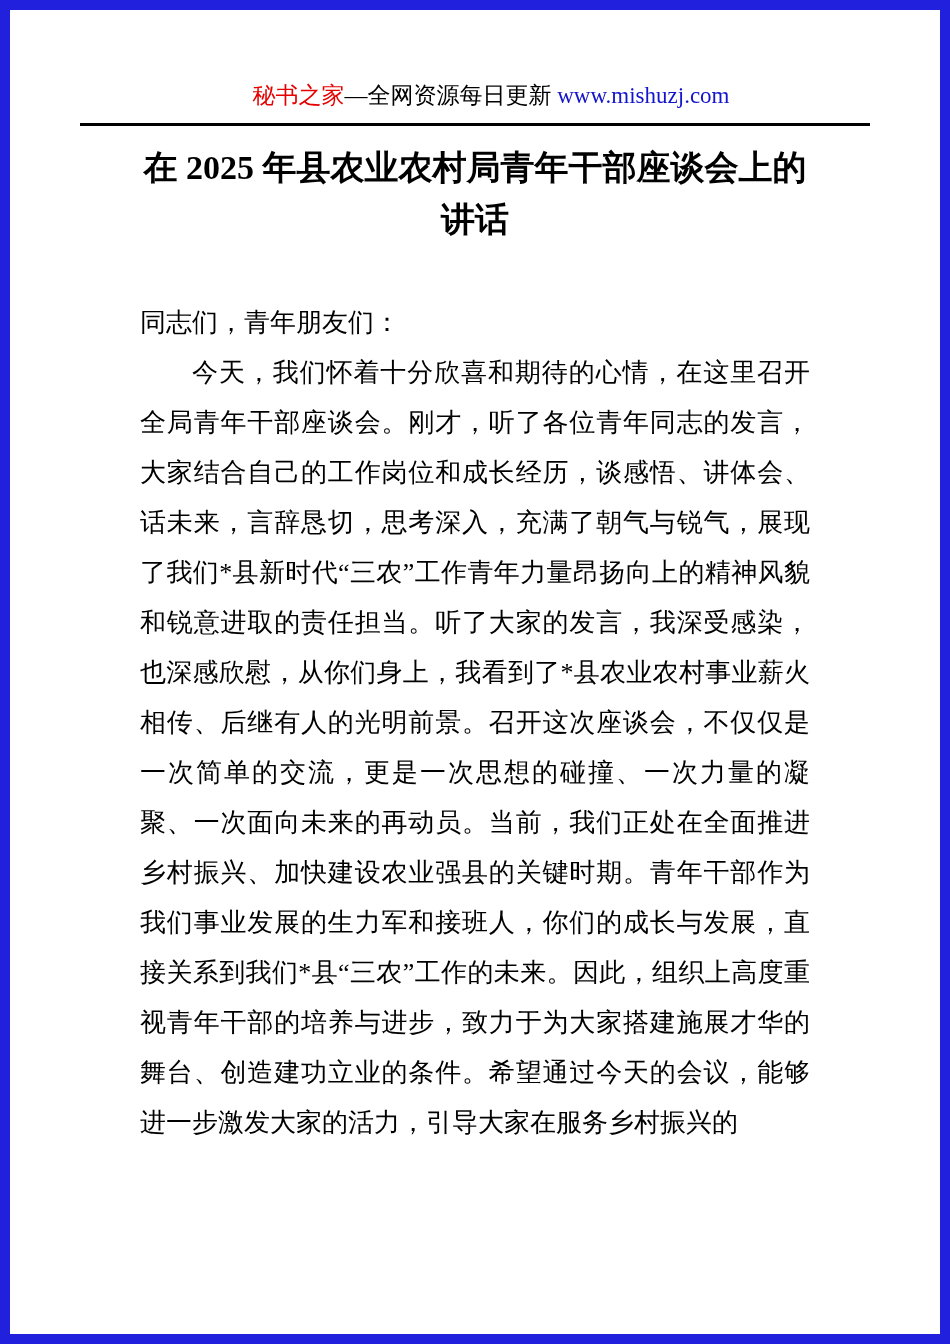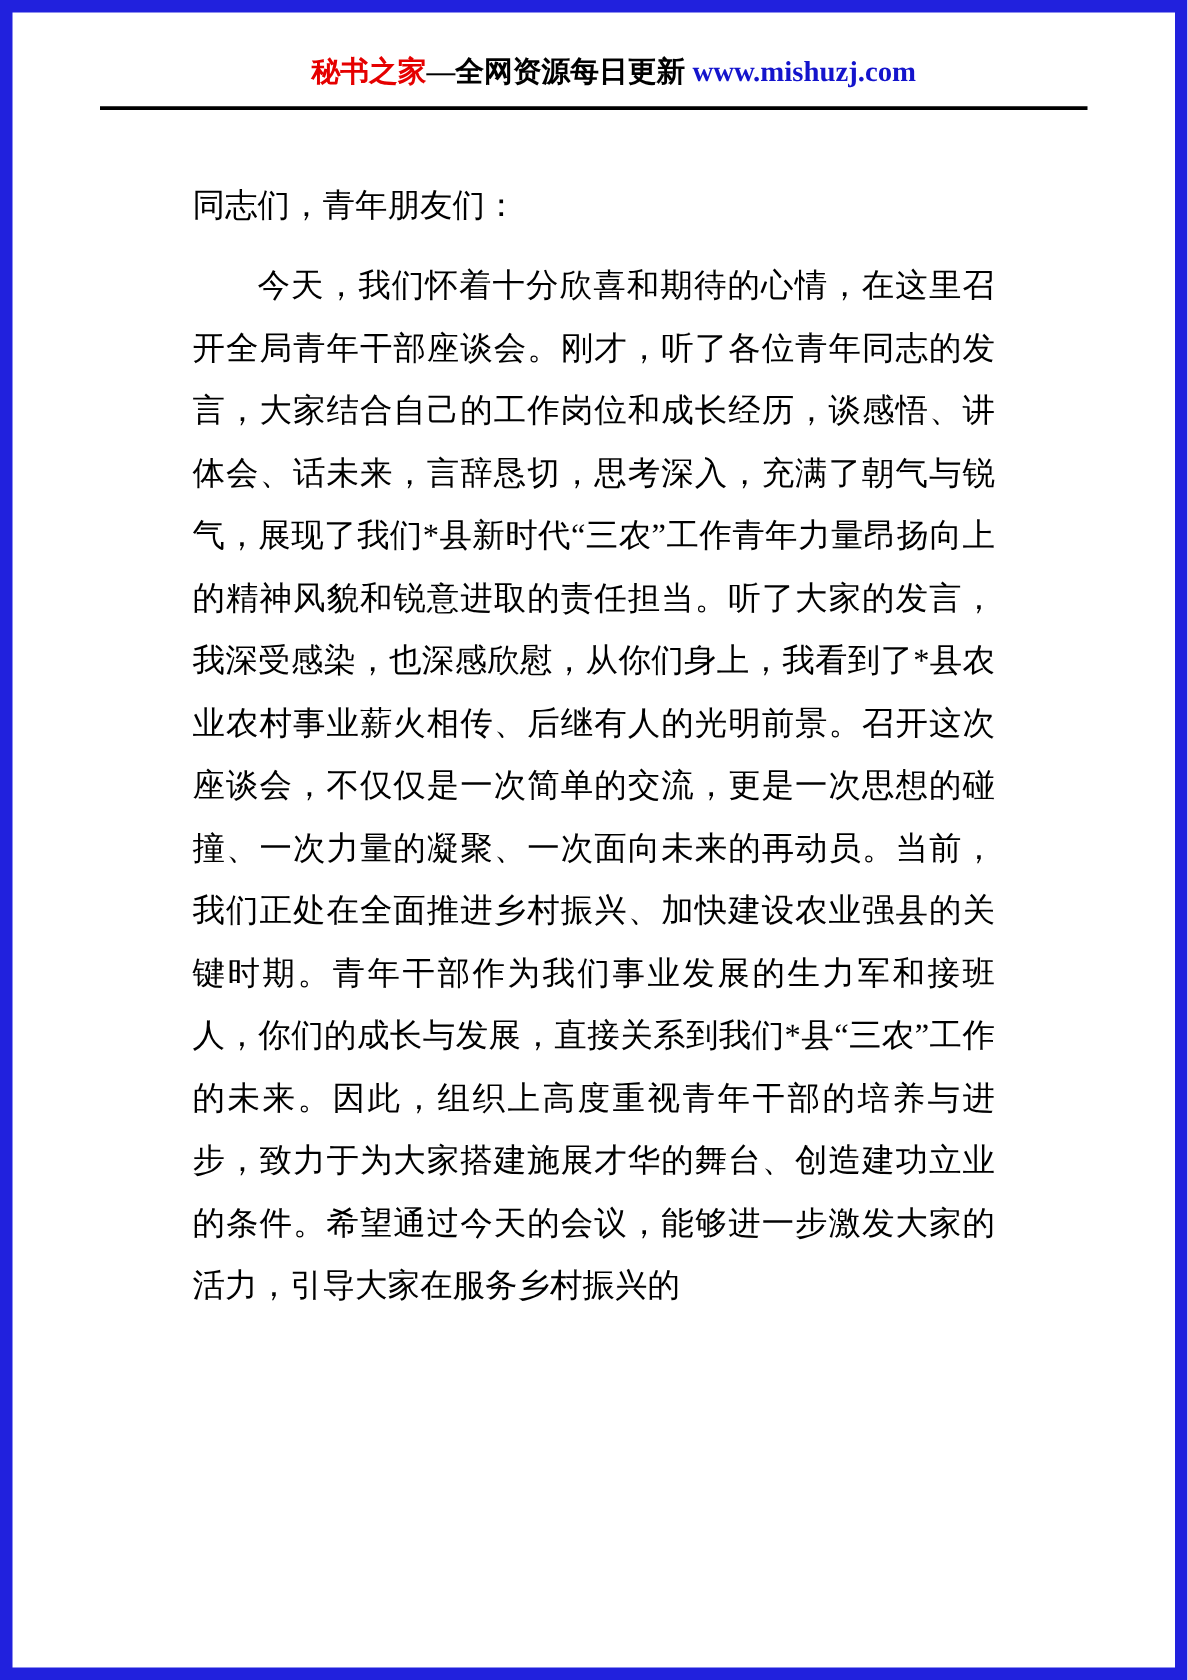--- a/index.html
+++ b/index.html
@@ -12,24 +12,24 @@
     box-sizing: border-box;
     width: 950px;
     height: 1344px;
     background: #ffffff;
     border: 10px solid #2121dd;
     overflow: hidden;
     font-family: "Liberation Serif", "DejaVu Serif", serif;
     color: #000000;
   }
   .header {
-    margin-top: 32px;
+    margin-top: 70px;
     text-align: center;
     font-size: 23px;
-    font-weight: bold;
+    font-weight: normal;
     white-space: nowrap;
     padding-left: 32px;
   }
   .header .brand {
     color: #e50000;
   }
   .header .tagline {
     color: #000000;
   }
   .header .url {
@@ -48,34 +48,35 @@
     line-height: 52px;
     font-weight: bold;
   }
   .doc-body {
     margin: 52px 130px 0 130px;
     font-size: 26px;
     line-height: 50px;
     text-align: justify;
   }
   .doc-body p {
-    margin: 14px;
+    margin: 0;
   }
   .doc-body p.indent {
     text-indent: 2em;
   }
 </style>
 </head>
 <body>
 
 <div class="page">
 
   <div class="header"><span class="brand">秘书之家</span><span class="tagline">—全网资源每日更新</span> <span class="url">www.mishuzj.com</span></div>
 
   <div class="header-rule"></div>
 
+  <h1 class="doc-title"><span>在 2025 年县农业农村局青年干部座谈会上的</span><br><span>讲话</span></h1>
 
   <div class="doc-body">
     <p>同志们，青年朋友们：</p>
     <p class="indent">今天，我们怀着十分欣喜和期待的心情，在这里召开全局青年干部座谈会。刚才，听了各位青年同志的发言，大家结合自己的工作岗位和成长经历，谈感悟、讲体会、话未来，言辞恳切，思考深入，充满了朝气与锐气，展现了我们*县新时代“三农”工作青年力量昂扬向上的精神风貌和锐意进取的责任担当。听了大家的发言，我深受感染，也深感欣慰，从你们身上，我看到了*县农业农村事业薪火相传、后继有人的光明前景。召开这次座谈会，不仅仅是一次简单的交流，更是一次思想的碰撞、一次力量的凝聚、一次面向未来的再动员。当前，我们正处在全面推进乡村振兴、加快建设农业强县的关键时期。青年干部作为我们事业发展的生力军和接班人，你们的成长与发展，直接关系到我们*县“三农”工作的未来。因此，组织上高度重视青年干部的培养与进步，致力于为大家搭建施展才华的舞台、创造建功立业的条件。希望通过今天的会议，能够进一步激发大家的活力，引导大家在服务乡村振兴的</p>
   </div>
 
 </div>
 
 </body></html>

